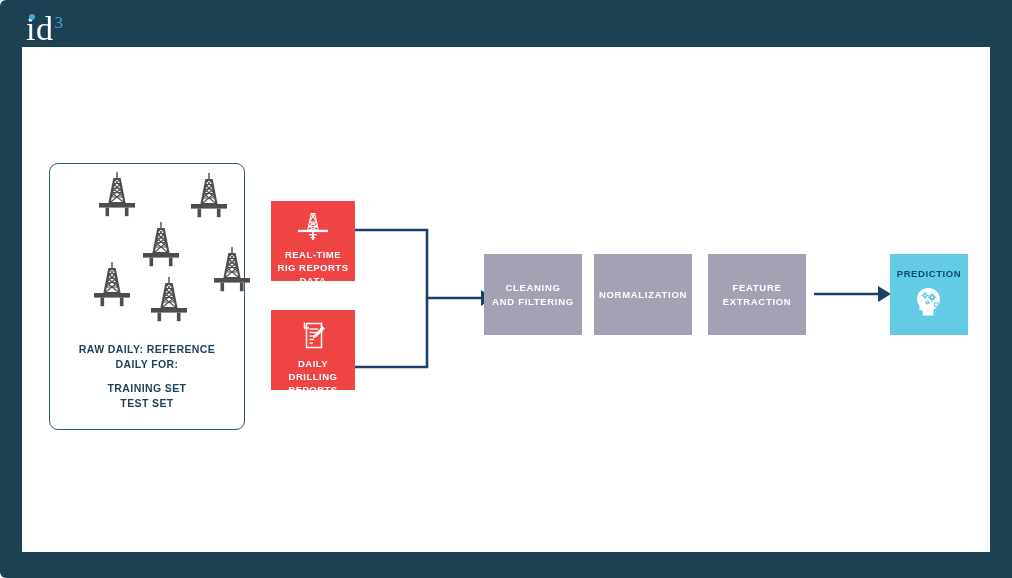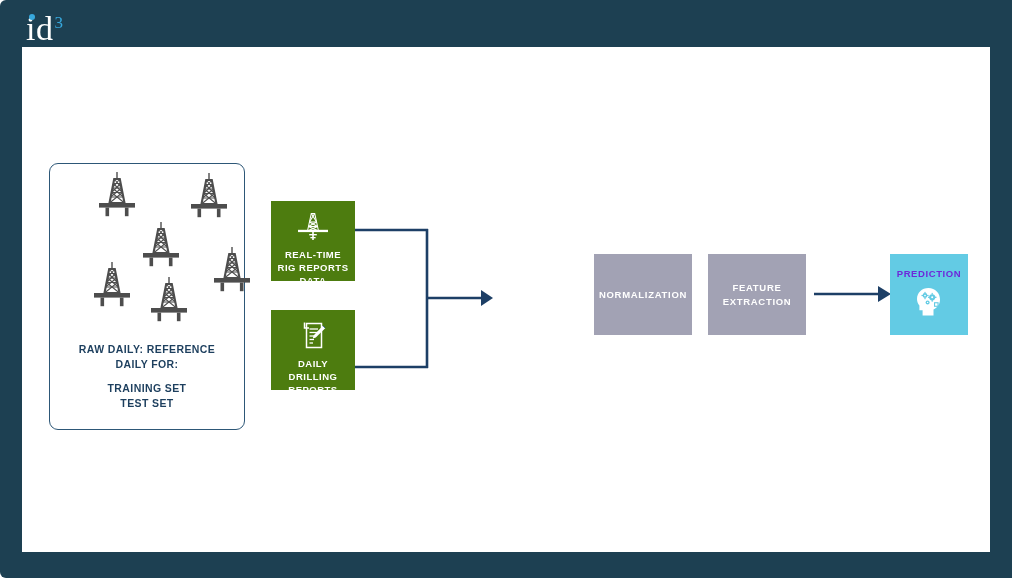--- a/index.html
+++ b/index.html
@@ -88,21 +88,21 @@
     font-size: 10.5px;
     font-weight: bold;
     letter-spacing: 0.4px;
     line-height: 14.5px;
   }
   #raw-caption .gap { display: block; height: 10px; }
 
   
   .src-card {
     position: absolute;
-    background: #4d7c0f;
+    background: #ef4444;
     box-sizing: border-box;
     text-align: center;
     color: #ffffff;
   }
   .src-card .src-icon {
     margin: 9px auto 5px auto;
     width: 40px;
     height: 33px;
   }
   .src-card .src-label {
@@ -137,21 +137,21 @@
 
   
   #pred-box {
     position: absolute;
     left: 868px;
     top: 207px;
     width: 78px;
     height: 81px;
     background: #63cbe4;
     text-align: center;
-    color: #6d28d9;
+    color: #0c4a6e;
     box-sizing: border-box;
   }
   #pred-box .pred-label {
     font-size: 9.5px;
     font-weight: bold;
     letter-spacing: 0.6px;
     padding-top: 14px;
   }
   #pred-box .pred-icon {
     margin: 6px auto 0 auto;
@@ -402,20 +402,26 @@
         <g stroke="#1d3f66" stroke-width="2.6" fill="none">
           <line x1="0" y1="3" x2="73" y2="3"></line>
           <line x1="0" y1="140" x2="73" y2="140"></line>
           <line x1="72" y1="2" x2="72" y2="141"></line>
           <line x1="72" y1="71" x2="128" y2="71"></line>
         </g>
         <path d="M126 63 L138 71 L126 79 Z" fill="#1d3f66"></path>
       </svg>
     </div>
 
+    <div id="proc-0" class="proc-box">
+      <div>
+        <span>CLEANING</span><br>
+        <span>AND FILTERING</span>
+      </div>
+    </div>
 
     <div id="proc-1" class="proc-box">
       <div>
         <span>NORMALIZATION</span>
       </div>
     </div>
 
     <div id="proc-2" class="proc-box">
       <div>
         <span>FEATURE</span><br>

